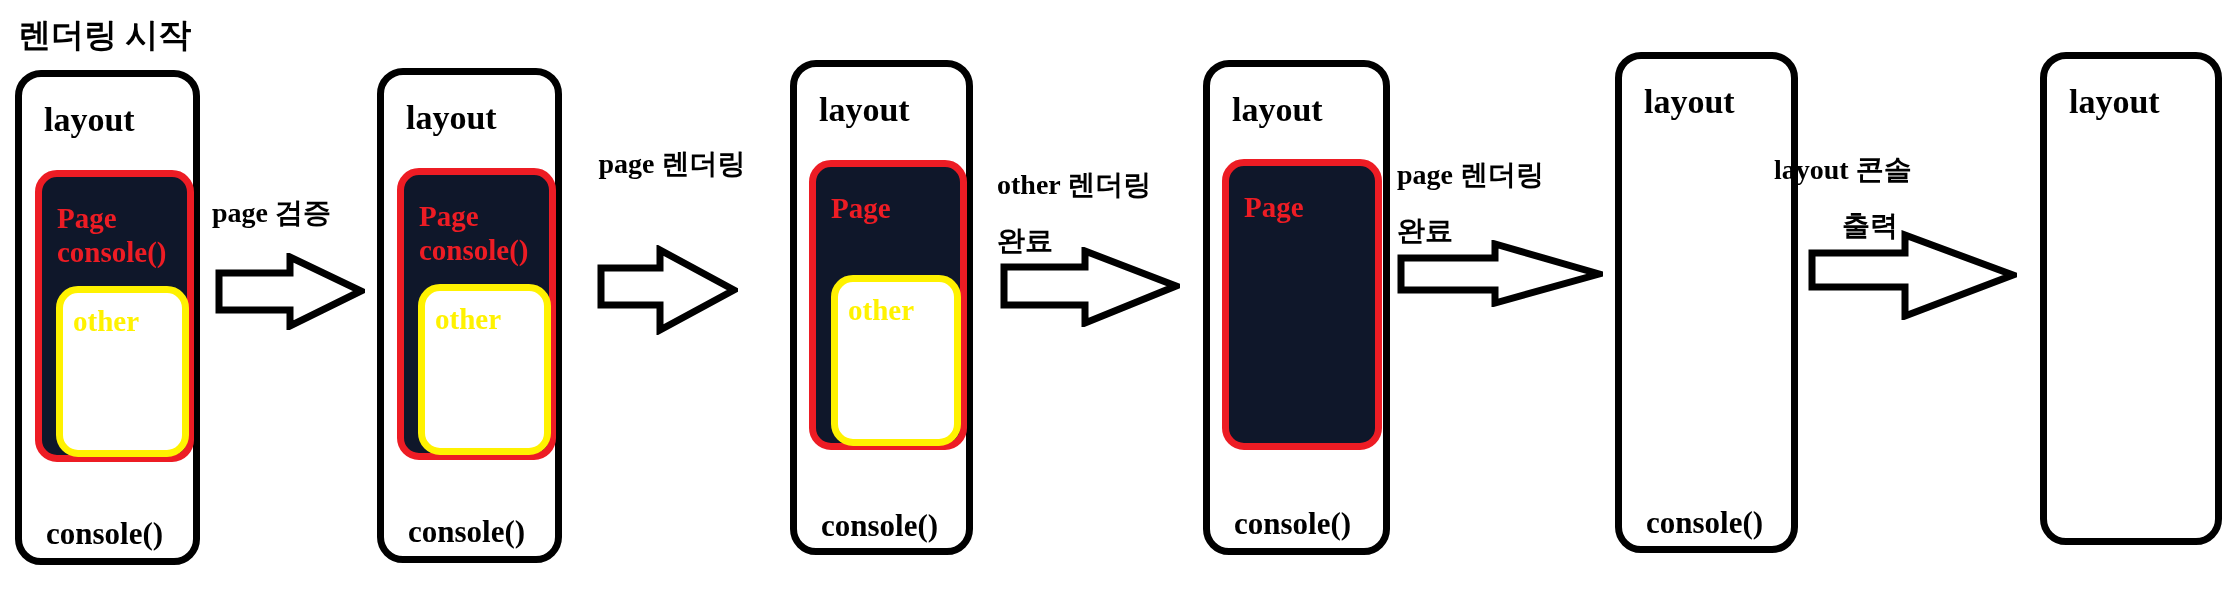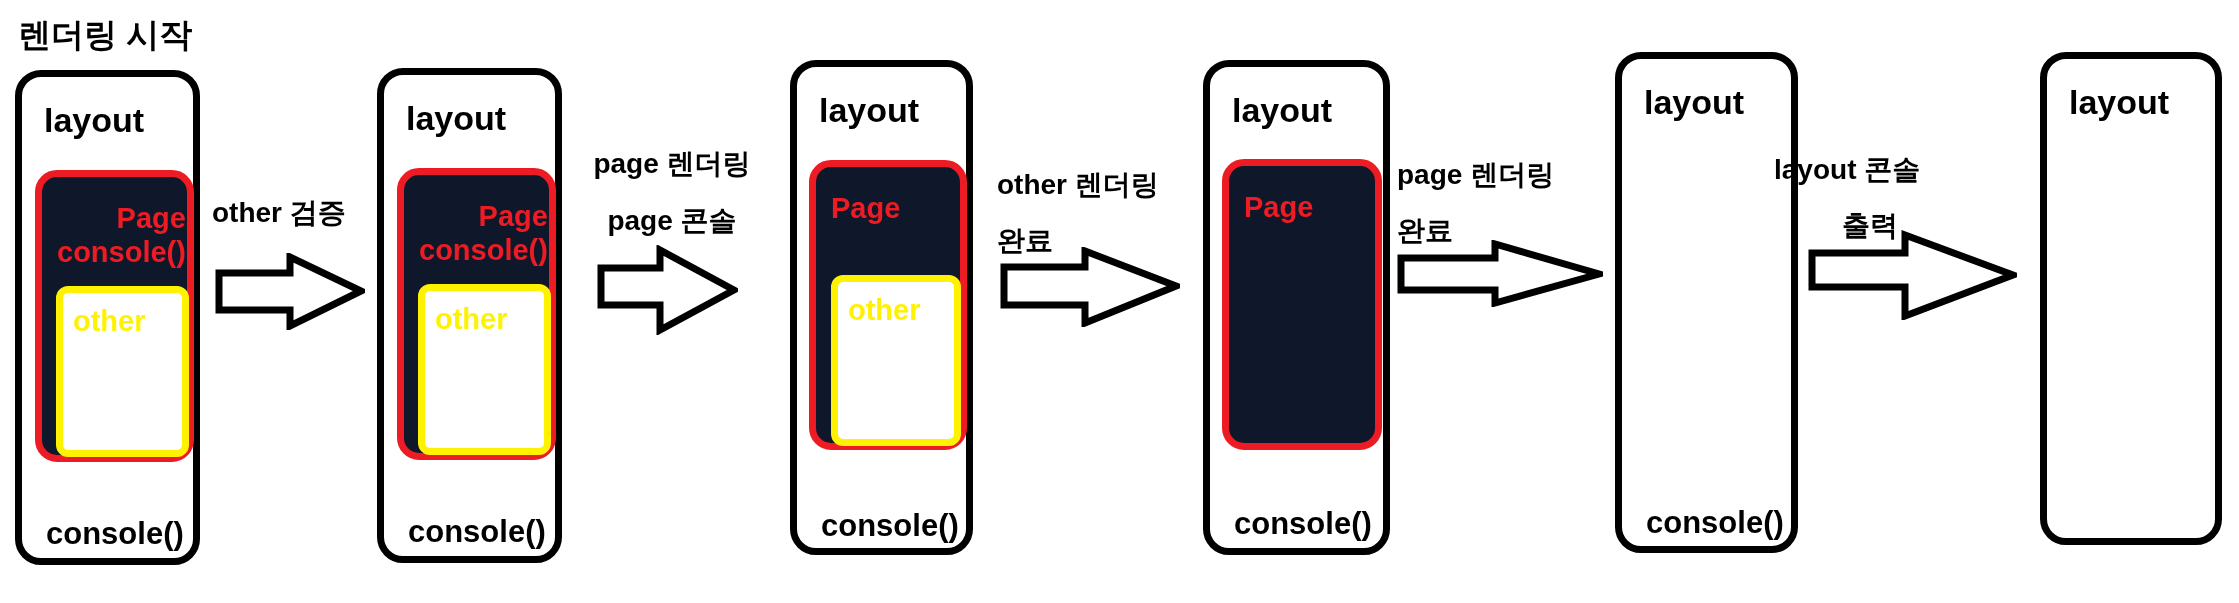--- a/index.html
+++ b/index.html
@@ -1,34 +1,33 @@
 <!DOCTYPE html>
 <html><head>
 <meta charset="utf-8">
 <style>
   html,body{margin:0;padding:0;background:#ffffff;}
   #canvas{
     position:relative;
     width:2239px;height:603px;
     background:#ffffff;
-    font-family:Liberation Sans, sans-serif;
+    font-family:Liberation Serif, serif;
     overflow:hidden;
   }
   .caption{
     position:absolute;
     font-size:33px;font-weight:bold;color:#000;
     white-space:nowrap;line-height:1.1;
   }
   .stage-box{
     position:absolute;
     border:7px solid #000;
     border-radius:26px;
     background:#fff;
     box-sizing:border-box;
-    text-align:right;
   }
   .layout-label{
     position:absolute;left:22px;top:26px;
     font-size:34px;font-weight:bold;color:#000;
     white-space:nowrap;line-height:1;
   }
   .page-box{
     position:absolute;
     border:7px solid #ed1c24;
     border-radius:22px;
@@ -36,21 +35,21 @@
     box-sizing:border-box;
   }
   .page-text{
     position:absolute;left:15px;top:24px;
     font-size:29px;font-weight:bold;color:#ed1c24;
     line-height:34px;white-space:nowrap;
   }
   .other-box{
     position:absolute;
     border:7px solid #fff200;
-    border-radius:12px;
+    border-radius:22px;
     background:#fff;
     box-sizing:border-box;
   }
   .other-text{
     position:absolute;left:10px;top:14px;
     font-size:29px;font-weight:bold;color:#fff200;
     line-height:1;white-space:nowrap;
   }
   .console-label{
     position:absolute;left:24px;
@@ -83,41 +82,40 @@
       <div class="other-box" style="left:14px;top:109px;width:133px;height:171px;">
         <div class="other-text">other</div>
       </div>
     </div>
     <div class="console-label" style="top:441px;">console()</div>
   </div>
 
   <svg class="arrow" style="left:215px;top:253px;" width="150" height="77" viewBox="0 0 150 77">
     <polygon points="4,20 75,20 75,4 146,38 75,73 75,57 4,57"></polygon>
   </svg>
-  <div class="arrow-label" style="left:212px;top:197px;">other 검증</div>
+  <div class="arrow-label" style="left:212px;top:197px;">page 검증</div>
 
   <div class="stage-box" style="left:377px;top:68px;width:185px;height:495px;">
     <div class="layout-label">layout</div>
     <div class="page-box" style="left:13px;top:93px;width:159px;height:292px;">
       <div class="page-text">
         <span>Page</span><br>
         <span>console()</span>
       </div>
       <div class="other-box" style="left:14px;top:109px;width:133px;height:171px;">
         <div class="other-text">other</div>
       </div>
     </div>
     <div class="console-label" style="top:441px;">console()</div>
   </div>
 
   <svg class="arrow" style="left:597px;top:245px;" width="141" height="90" viewBox="0 0 141 90">
     <polygon points="4,23 63,23 63,5 137,45 63,85 63,60 4,60"></polygon>
   </svg>
   <div class="arrow-label centered" style="left:578px;top:148px;width:188px;">page 렌더링</div>
-  <div class="arrow-label centered" style="left:578px;top:205px;width:188px;">page 콘솔</div>
 
   <div class="stage-box" style="left:790px;top:60px;width:183px;height:495px;">
     <div class="layout-label">layout</div>
     <div class="page-box" style="left:12px;top:93px;width:158px;height:290px;">
       <div class="page-text">
         <span>Page</span>
       </div>
       <div class="other-box" style="left:15px;top:108px;width:130px;height:171px;">
         <div class="other-text">other</div>
       </div>

